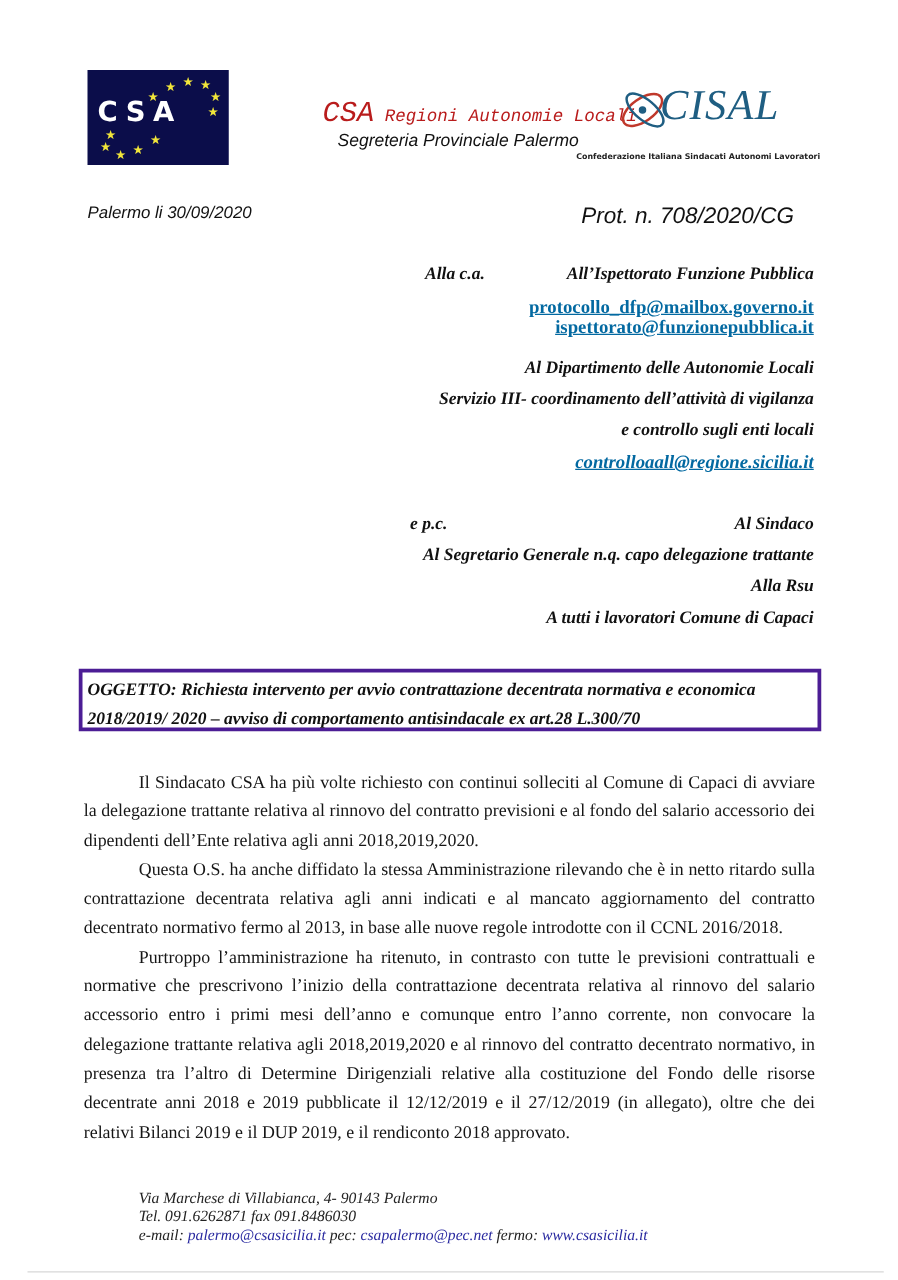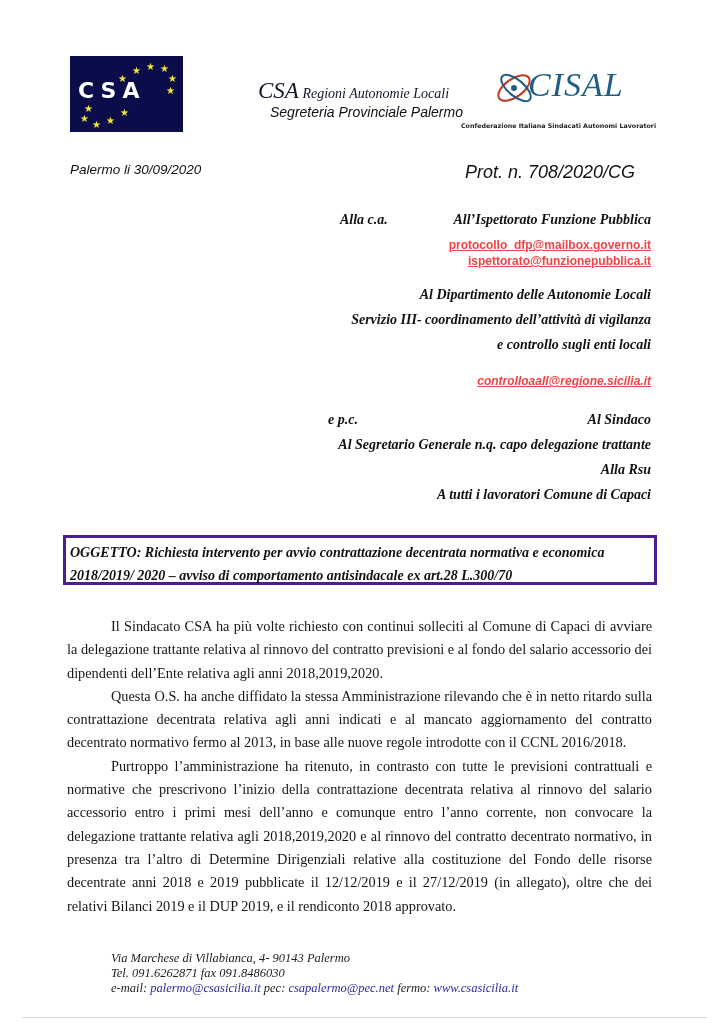--- a/index.html
+++ b/index.html
@@ -16,22 +16,22 @@
     }
     .csa-logo .letters {
       position: absolute; left: 8px; top: 22px;
       font-family: "DejaVu Sans", sans-serif; font-weight: bold; font-size: 22px;
       color: #ffffff; letter-spacing: 6px;
     }
     .csa-logo .star {
       position: absolute; color: #f2e63a; font-size: 10px; line-height: 10px;
     }
     .org-title {
-      left: 258px; top: 78px; font-family: Liberation Serif, serif;
-      font-style: italic; color: #0f172a;
+      left: 258px; top: 78px; font-family: Liberation Mono, monospace;
+      font-style: italic; color: #b91c1c;
     }
     .org-title .big { font-size: 23px; }
     .org-title .small { font-size: 14px; }
     .org-sub {
       left: 270px; top: 104px; font-family: "Liberation Sans", sans-serif;
       font-style: italic; font-size: 14px;
     }
     .cisal-logo { left: 492px; top: 62px; width: 180px; height: 50px; }
     .cisal-text {
       position: absolute; left: 36px; top: 4px;
@@ -53,24 +53,24 @@
       font-style: italic; font-size: 18px;
     }
 
     
     .recip {
       font-family: "Liberation Serif", serif; font-style: italic; font-weight: bold;
       font-size: 14px; color: #111; white-space: nowrap;
     }
     .right { right: 67px; text-align: center; }
     .link-bold {
-      font-family: Liberation Sans, sans-serif; font-weight: bold; font-size: 12px;
-      color: #ef4444; text-decoration: underline; white-space: nowrap;
+      font-family: Liberation Serif, serif; font-weight: bold; font-size: 15px;
+      color: #0369a1; text-decoration: underline; white-space: nowrap;
     }
-    .link-bold-it { font-style: italic; margin-top: 12px; }
+    .link-bold-it { font-style: italic; }
 
     
     .subject {
       left: 63px; top: 535px; width: 594px; height: 50px;
       border: 3px solid #4c1d95; box-sizing: border-box; padding: 3px 4px 0 4px;
       font-family: "Liberation Serif", serif; font-style: italic; font-weight: bold;
       font-size: 14px; line-height: 23px;
     }
 
     

